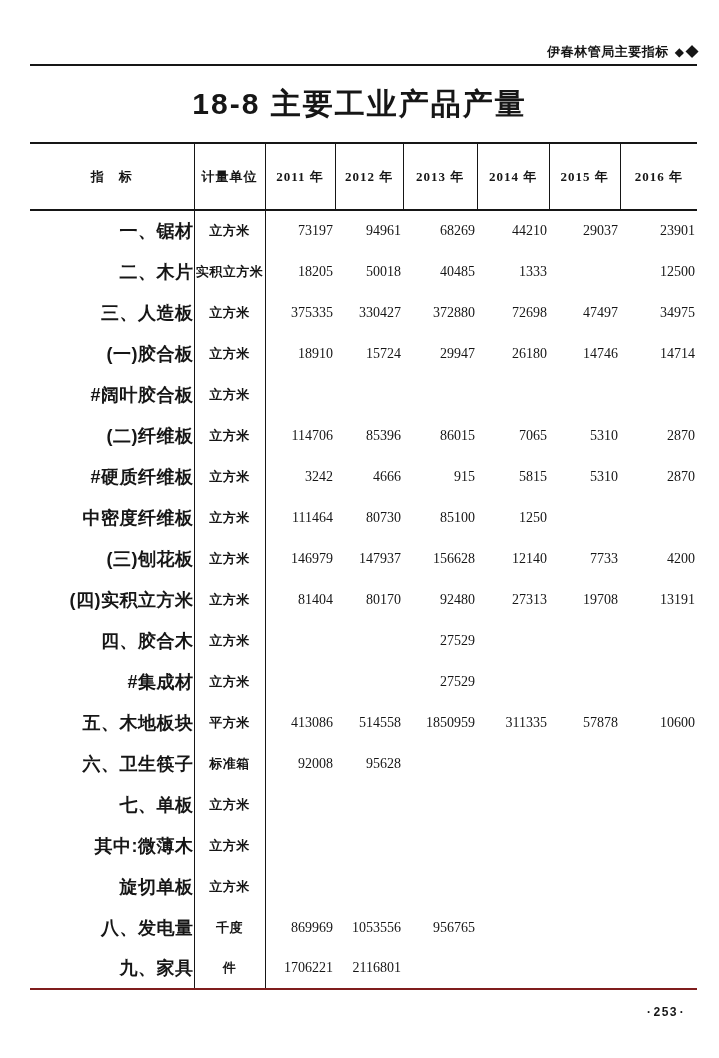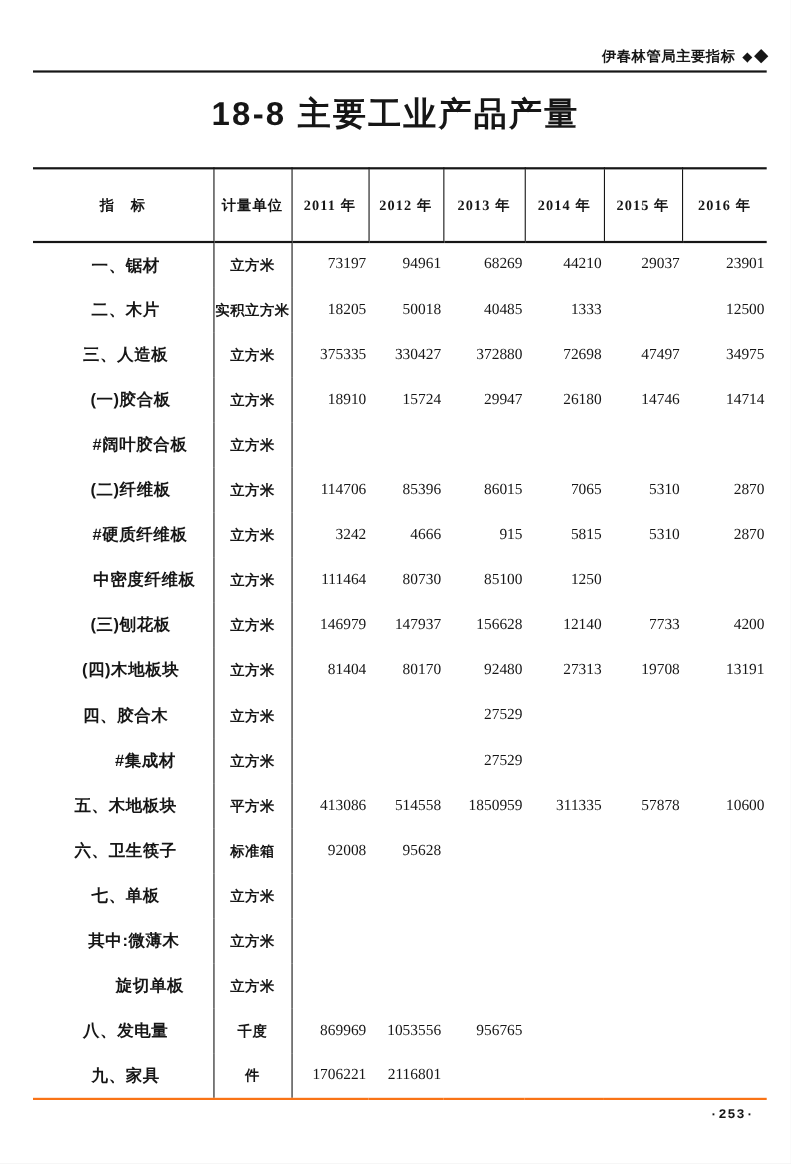--- a/index.html
+++ b/index.html
@@ -41,27 +41,27 @@
     top: 84px;
     left: 0;
     width: 100%;
     text-align: center;
     font-size: 30px;
     font-weight: 700;
     letter-spacing: 2px;
   }
   .main-table {
     position: absolute;
-    top: 152px;
+    top: 142px;
     left: 30px;
     width: 667px;
     border-collapse: collapse;
     table-layout: fixed;
     border-top: 2px solid #161616;
-    border-bottom: 2px solid #f97316;
+    border-bottom: 2px solid #7f1d1d;
   }
   .main-table thead tr { height: 67px; }
   .main-table thead th {
     font-size: 13px;
     font-weight: 700;
     text-align: center;
     vertical-align: middle;
     border-bottom: 2px solid #161616;
     border-right: 1.5px solid #161616;
     font-family: "Liberation Serif", "DejaVu Serif", serif;
@@ -70,23 +70,23 @@
   }
   .main-table thead th:last-child { border-right: none; margin-left: 40px; }
   .main-table tbody tr { height: 41px; }
   .main-table td.cell {
     padding: 0;
     vertical-align: middle;
     overflow: visible;
     white-space: nowrap;
   }
   .main-table td.ind {
-    font-size: 15px;
-    font-weight: 700;
-    text-align: center;
+    font-size: 18px;
+    font-weight: 700;
+    text-align: right;
     border-right: 1.5px solid #161616;
     letter-spacing: 0.5px;
   }
   .main-table td.unit {
     font-size: 13px;
     font-weight: 700;
     text-align: center;
     border-right: 1.5px solid #161616;
     letter-spacing: 0.5px;
   }
@@ -228,21 +228,21 @@
           <td class="cell ind" style="padding-left: 14px;">(三)刨花板</td>
           <td class="cell unit">立方米</td>
           <td class="cell num">146979</td>
           <td class="cell num">147937</td>
           <td class="cell num">156628</td>
           <td class="cell num">12140</td>
           <td class="cell num">7733</td>
           <td class="cell num">4200</td>
         </tr>
         <tr>
-          <td class="cell ind" style="padding-left: 14px;">(四)木地板块</td>
+          <td class="cell ind" style="padding-left: 14px;">(四)实积立方米</td>
           <td class="cell unit">立方米</td>
           <td class="cell num">81404</td>
           <td class="cell num">80170</td>
           <td class="cell num">92480</td>
           <td class="cell num">27313</td>
           <td class="cell num">19708</td>
           <td class="cell num">13191</td>
         </tr>
         <tr>
           <td class="cell ind" style="padding-left: 5px;">四、胶合木</td>

